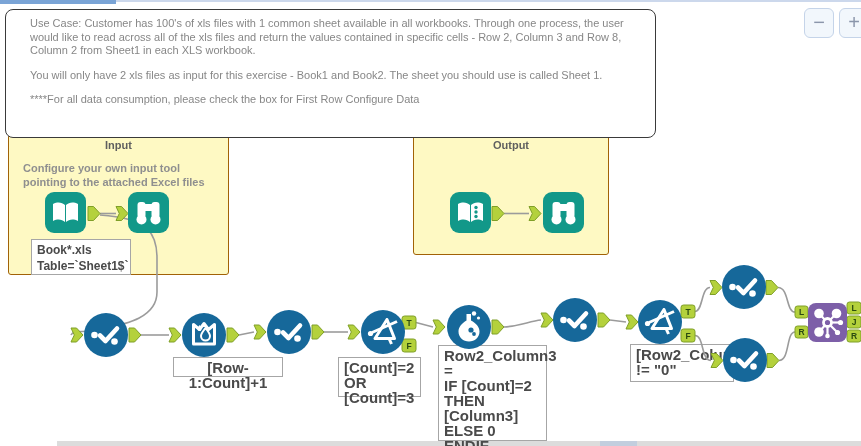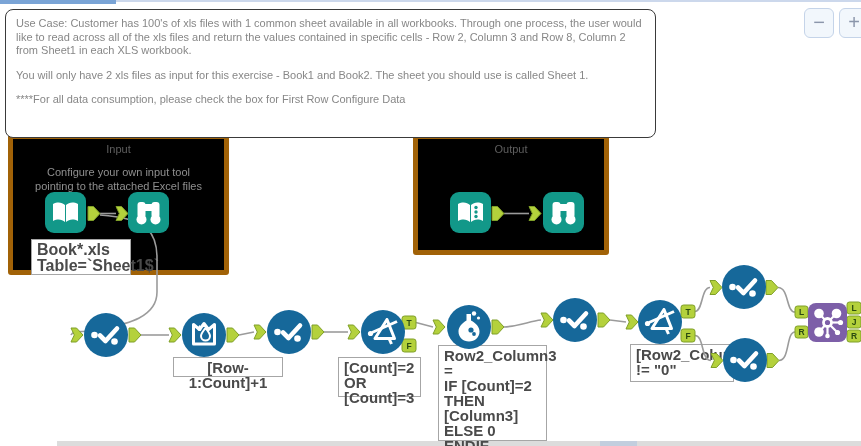--- a/index.html
+++ b/index.html
@@ -11,36 +11,36 @@
   .top-line { position:absolute; left:0; top:0; width:861px; height:2px; background:#ccd8ec; }
   .top-tab { position:absolute; left:0; top:0; width:116px; height:4px; background:#7aa4d6; }
   .zoom-btn { position:absolute; top:8px; width:30px; height:30px; background:#f2f7fc;
     border:1px solid #c5d4e9; border-radius:6px; color:#8b96ab; font-size:20px; line-height:27px;
     text-align:center; cursor:pointer; }
   .bottom-track { position:absolute; left:57px; right:0; top:441px; height:5px; background:#dcdcdc; }
   .bottom-thumb { position:absolute; left:600px; top:441px; width:37px; height:5px; background:#c2cede; }
 
   
   .comment-box { position:absolute; left:5px; top:9px; width:651px; height:129px;
-    border:1px solid #3a3a3a; border-radius:8px; background:#fff; padding:7px 10px;
+    border:1px solid #3a3a3a; border-radius:8px; background:#fff; padding:7px 24px;
     color:#878787; font-size:11px; line-height:13.5px; z-index:2; }
   .comment-box p { margin-bottom:11px; }
 
   
-  .tc { position:absolute; border:5px solid #a16207; border-radius:3px; background:#000000; z-index:1; }
+  .tc { position:absolute; border:1px solid #a16207; border-radius:3px; background:#fef9c3; z-index:1;font-weight:bold; }
   .tc-input  { left:8px;  top:134px; width:221px; height:141px; }
   .tc-output { left:413px; top:134px; width:196px; height:121px; }
   .tc-title { text-align:center; margin-top:4px; color:#5f5f5f; font-size:11px; }
-  .tc-desc  { text-align:center; margin-top:10px; color:#8f8f8f; font-size:11px; line-height:14px;
+  .tc-desc  { margin-top:10px; color:#8f8f8f; font-size:11px; line-height:14px;
     padding:0 14px; }
 
   
   .lbl { position:absolute; background:#fff; border:1px solid #a6a6a6; color:#4a4a4a;
     font-weight:bold; font-size:15px; line-height:15px; padding:2px 5px; z-index:2; }
-  .lbl-book   { left:31px;  top:239px; width:100px; height:36px; font-size:16px; line-height:16px; }
+  .lbl-book   { left:31px;  top:239px; width:100px; height:36px; font-size:12px; line-height:16px; }
   .lbl-mrow   { left:173px; top:357px; width:110px; height:20px;text-align:center; }
   .lbl-count  { left:338px; top:357px; width:83px;  height:40px; }
   .lbl-form   { left:438px; top:345px; width:109px; height:96px; }
   .lbl-zero   { left:630px; top:344px; width:104px; height:38px; }
 
   
   #wires { position:absolute; left:0; top:0; width:861px; height:446px; z-index:5; }
   .wire { fill:none; stroke:#9b9b9b; stroke-width:1.6; }
   .anchor { fill:#b4d13c; stroke:#7f9f28; stroke-width:1; }
   .anchor-letter { font-family:"Liberation Sans", sans-serif; font-size:8.5px; font-weight:bold;

